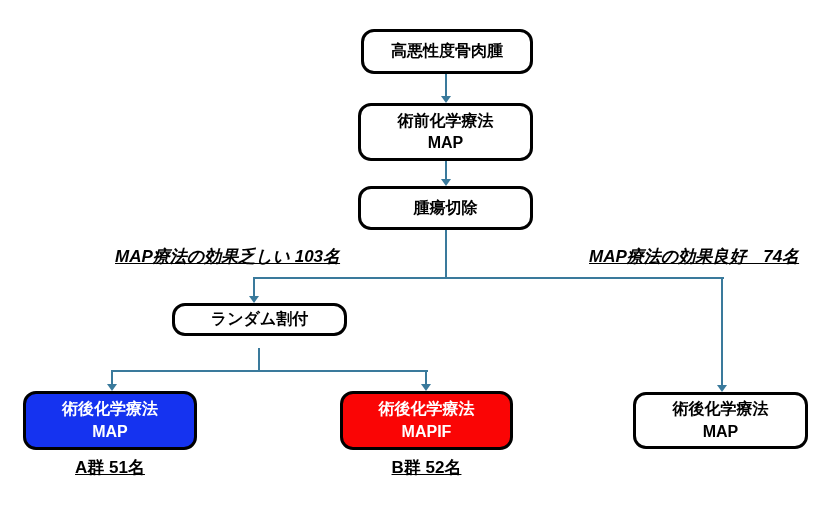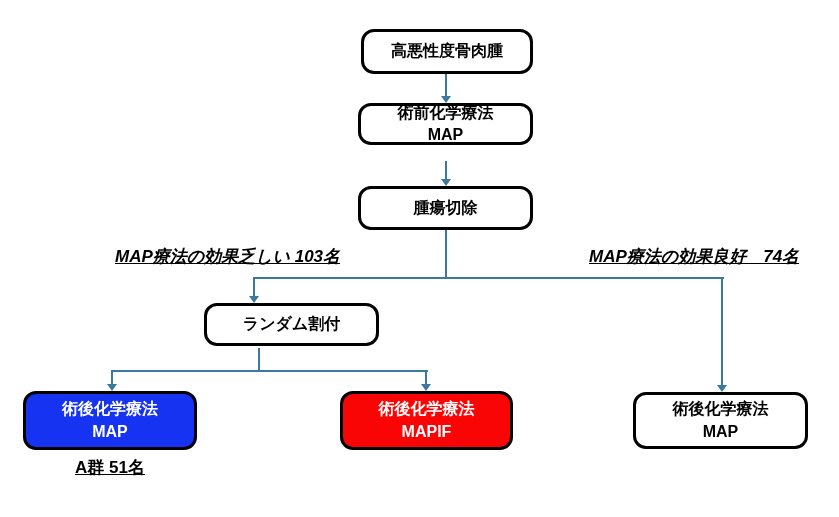--- a/index.html
+++ b/index.html
@@ -56,30 +56,30 @@
 </style>
 </head>
 <body>
 
 <div class="canvas">
 
   <div class="node" style="left:361px; top:29px; width:172px; height:45px;">
     <span>高悪性度骨肉腫</span>
   </div>
 
-  <div class="node" style="left:358px; top:103px; width:175px; height:42px;">
+  <div class="node" style="left:358px; top:103px; width:175px; height:58px;">
     <span>術前化学療法</span>
     <span>MAP</span>
   </div>
 
   <div class="node" style="left:358px; top:186px; width:175px; height:44px;text-align:center;">
     <span>腫瘍切除</span>
   </div>
 
-  <div class="node" style="left:172px; top:303px; width:175px; height:43px;margin-left:32px;">
+  <div class="node" style="left:172px; top:303px; width:175px; height:33px;">
     <span>ランダム割付</span>
   </div>
 
   <div class="node fill-blue" style="left: 23px; top: 391px; width: 174px; height: 59px; background: rgb(21, 51, 240);">
     <span>術後化学療法</span>
     <span>MAP</span>
   </div>
 
   <div class="node fill-red" style="left: 340px; top: 391px; width: 173px; height: 59px; background: rgb(250, 5, 5);">
     <span>術後化学療法</span>
@@ -90,20 +90,21 @@
     <span>術後化学療法</span>
     <span>MAP</span>
   </div>
 
   <div class="flow-label" style="left:115px; top:245px;font-style:italic;">MAP療法の効果乏しい 103名</div>
 
   <div class="flow-label" style="left:589px; top:245px;font-style:italic;">MAP療法の効果良好　74名</div>
 
   <div class="flow-label centered" style="left:23px; top:456px; width:174px;">A群 51名</div>
 
+  <div class="flow-label centered" style="left:340px; top:456px; width:173px;">B群 52名</div>
 
   <div class="line" style="left:445px; top:74px; width:2px; height:23px;"></div>
   <div class="arrow-down" style="left:441px; top:96px;"></div>
 
   <div class="line" style="left:445px; top:161px; width:2px; height:19px;"></div>
   <div class="arrow-down" style="left:441px; top:179px;"></div>
 
   <div class="line" style="left:445px; top:230px; width:2px; height:49px;"></div>
 
   <div class="line" style="left:253px; top:277px; width:471px; height:2px;"></div>

